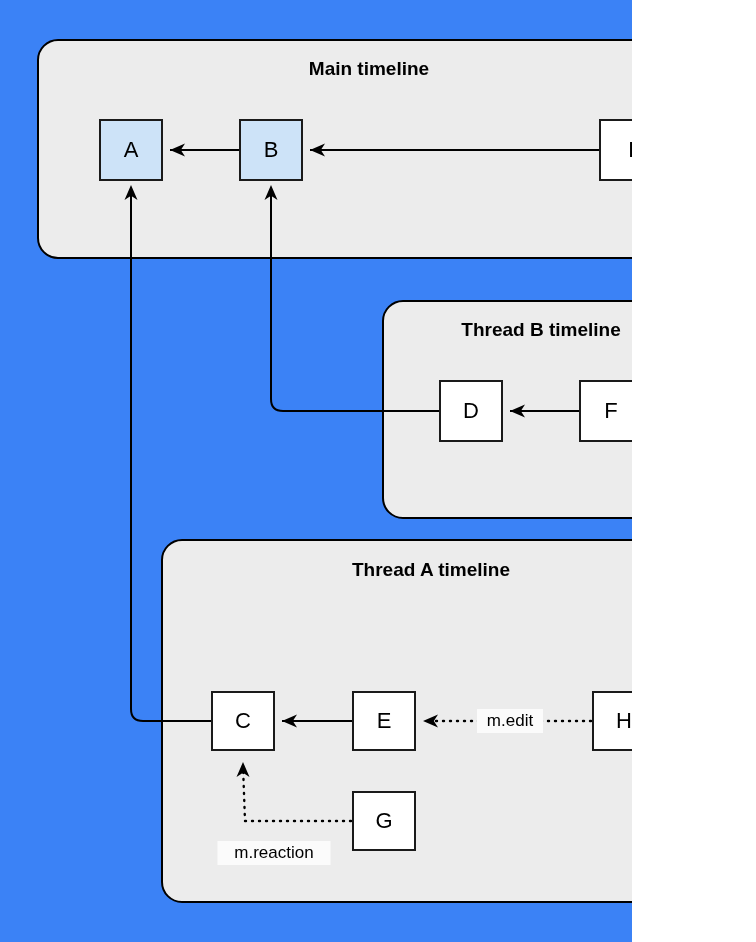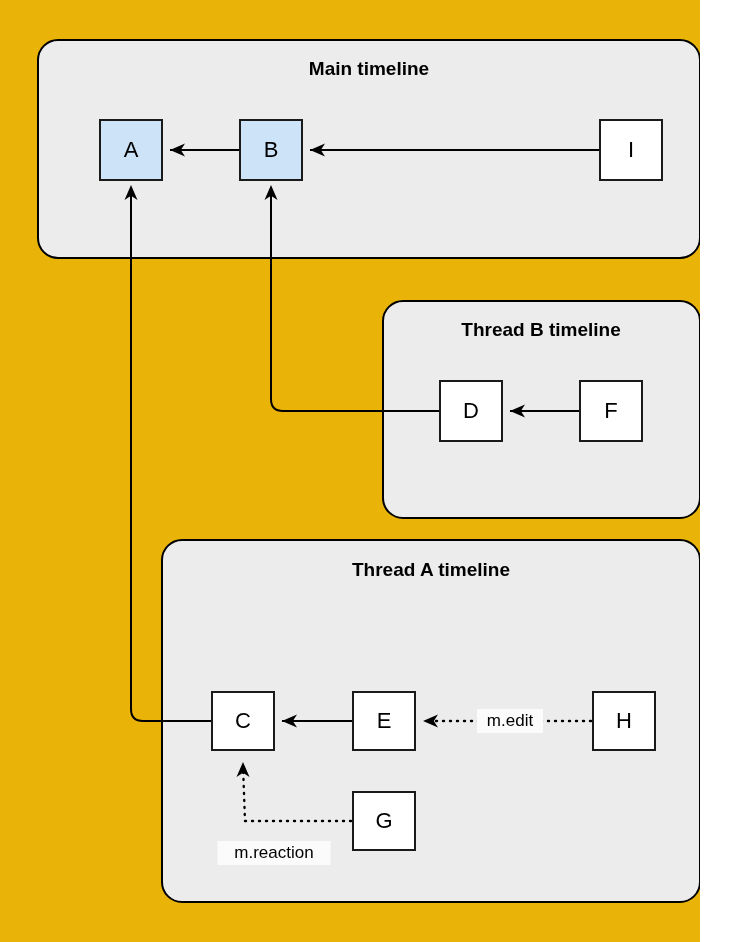--- a/index.html
+++ b/index.html
@@ -5,23 +5,23 @@
   html, body {
     margin: 0;
     padding: 0;
     background: #ffffff;
   }
   body {
     font-family: "Liberation Sans", sans-serif;
   }
   #canvas {
     position: relative;
-    width: 700px;
+    width: 632px;
     height: 942px;
-    background: #eab308;
+    background: #3b82f6;
     overflow: hidden;
   }
   #diagram-svg {
     position: absolute;
     left: 0;
     top: 0;
     width: 756px;
     height: 942px;
   }
   .container-rect {

